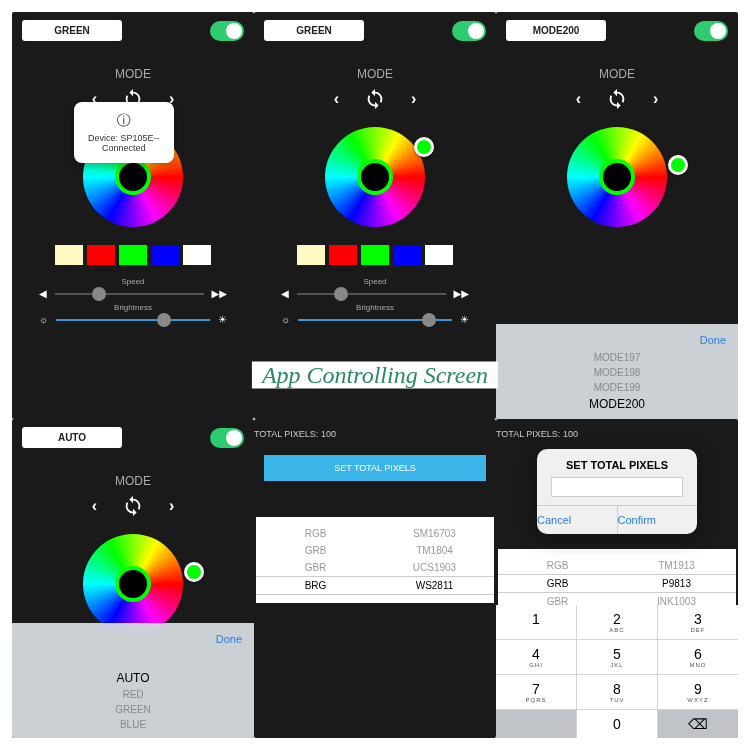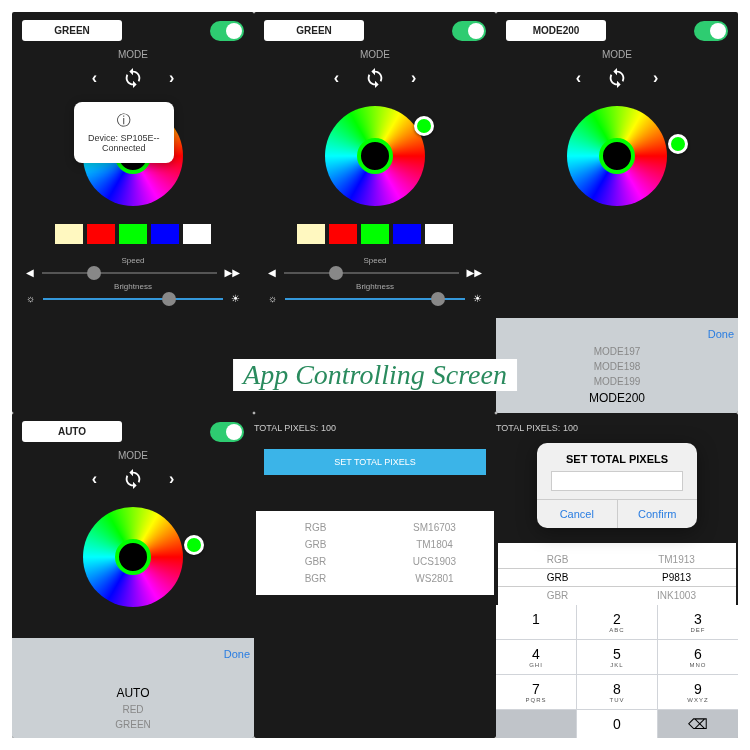--- a/index.html
+++ b/index.html
@@ -3,58 +3,58 @@
 <meta charset="utf-8">
 <style>
 *{margin:0;padding:0;box-sizing:border-box;font-family:-apple-system,Helvetica,Arial,sans-serif}
 body{width:750px;height:750px;background:#fff;position:relative;overflow:hidden}
 .grid{display:grid;grid-template-columns:repeat(3,1fr);gap:0;padding:12px;height:100%}
 .panel{background:#1a1a1a;border-radius:2px;position:relative;overflow:hidden;display:flex;flex-direction:column}
 .hdr{display:flex;align-items:center;padding:8px 10px;gap:8px}
 .pill{background:#fff;color:#222;font-size:10px;font-weight:600;padding:5px 18px;border-radius:3px;flex:0 0 auto;text-align:center;min-width:100px}
 .toggle{width:34px;height:20px;background:#2ecc71;border-radius:10px;position:relative;margin-left:auto}
 .toggle::after{content:"";position:absolute;right:2px;top:2px;width:16px;height:16px;background:#fff;border-radius:50%}
-.mode-label{color:#aaa;font-size:10px;text-align:center;margin-top:0}
+.mode-label{color:#aaa;font-size:12px;text-align:center;margin-top:18px}
 .nav-row{display:flex;align-items:center;justify-content:center;gap:24px;margin:6px 0}
 .chev{color:#fff;font-size:16px;font-weight:bold}
 .cycle{width:24px;height:24px;display:flex;align-items:center;justify-content:center}
 .cycle svg{width:22px;height:22px;fill:#fff}
 .wheel-wrap{display:flex;justify-content:center;margin:10px 0;position:relative}
 .wheel{width:100px;height:100px;border-radius:50%;background:conic-gradient(from 90deg,#ff0000,#ff00ff,#0000ff,#00ffff,#00ff00,#ffff00,#ff0000);position:relative}
 .wheel::after{content:"";position:absolute;top:50%;left:50%;transform:translate(-50%,-50%);width:28px;height:28px;border-radius:50%;background:#000;border:4px solid #00ff00}
 .handle{position:absolute;width:20px;height:20px;background:#00ff00;border:3px solid #fff;border-radius:50%;box-shadow:0 1px 3px rgba(0,0,0,.5)}
 .swatches{display:flex;justify-content:center;gap:4px;margin:8px 0}
 .swatch{width:28px;height:20px}
-.slider-sec{padding:0 14px}
+.slider-sec{padding:0 27px}
 .slider-lbl{color:#aaa;font-size:8px;text-align:center;margin:4px 0 2px}
 .slider-row{display:flex;align-items:center;gap:8px}
 .tri{color:#fff;font-size:10px}
 .track{flex:1;height:2px;background:#555;position:relative}
 .track.blue{background:#3498db}
 .thumb{position:absolute;top:50%;transform:translate(-50%,-50%);width:14px;height:14px;background:#888;border-radius:50%}
 .popup{position:absolute;background:#fff;border-radius:8px;padding:10px 14px;font-size:9px;color:#333;box-shadow:0 2px 10px rgba(0,0,0,.3);text-align:center;z-index:5}
 .popup .ico{font-size:14px;margin-bottom:3px}
-.title{position:absolute;top:50%;left:50%;transform:translate(-50%,-50%);font-family:Georgia,serif;font-style:italic;color:#2a8b5e;font-size:28px;z-index:10;background:#fff;padding:0 10px}
+.title{position:absolute;top:50%;left:50%;transform:translate(-50%,-50%);font-family:Georgia,serif;font-style:italic;color:#2a8b5e;font-size:24px;z-index:10;background:#fff;padding:0 10px}
 .picker-overlay{position:absolute;bottom:0;left:0;right:0;background:rgba(210,215,220,.96);padding:6px 0}
-.done{text-align:right;color:#2a7de1;font-size:11px;padding:4px 4px}
+.done{text-align:right;color:#2a7de1;font-size:11px;padding:4px 12px}
 .picker-list{text-align:center}
 .picker-item{font-size:10px;color:#888;padding:2px 0}
 .picker-item.sel{color:#000;font-size:12px;font-weight:500}
 .pixels-panel{background:#1a1a1a}
 .px-hdr{color:#ccc;font-size:9px;padding:10px 0}
 .set-btn{background:#3bb4e8;color:#fff;font-size:9px;text-align:center;padding:8px;margin:6px 10px}
 .chip-picker{background:#fff;margin:30px 2px 0;padding:8px 0}
 .chip-row{display:flex;font-size:10px;text-align:center}
 .chip-row>div{flex:1;padding:3px 0;color:#999}
 .chip-row.sel>div{color:#000;font-weight:500;border-top:1px solid #ccc;border-bottom:1px solid #ccc}
 .dialog{position:absolute;top:30px;left:50%;transform:translateX(-50%);background:#f0f0f0;border-radius:10px;width:160px;z-index:6;box-shadow:0 4px 20px rgba(0,0,0,.4)}
 .dialog-title{font-size:11px;font-weight:600;text-align:center;padding:10px 0 6px}
 .dialog-input{background:#fff;height:20px;margin:0 14px 8px;border:1px solid #ccc}
 .dialog-btns{display:flex;border-top:1px solid #ccc}
-.dialog-btns>div{flex:1;text-align:center;padding:8px 0;color:#2a7de1;font-size:11px}
+.dialog-btns>div{flex:1;padding:8px 0;color:#2a7de1;font-size:11px}
 .dialog-btns>div:first-child{border-right:1px solid #ccc}
 .keypad{position:absolute;bottom:0;left:0;right:0;background:#d1d4d9;display:grid;grid-template-columns:repeat(3,1fr);gap:1px}
 .key{background:#fff;text-align:center;padding:6px 0}
 .key-num{font-size:14px;font-weight:400}
 .key-let{font-size:6px;color:#555;letter-spacing:1px}
 .key.gray{background:#c0c4c9}
 </style>
 </head>
 <body>
 
@@ -206,20 +206,21 @@
   <div class="wheel-wrap">
     <div class="wheel"></div>
     <div class="handle" style="top:28px;right:50px"></div>
   </div>
   <div class="picker-overlay">
     <div class="done">Done</div>
     <div class="picker-list" style="padding-top:20px">
       <div class="picker-item sel">AUTO</div>
       <div class="picker-item">RED</div>
       <div class="picker-item">GREEN</div>
+      <div class="picker-item">BLUE</div>
     </div>
   </div>
 </div>
 
 <div class="panel pixels-panel">
   <div class="px-hdr">
     <span>TOTAL PIXELS:</span> <span>100</span>
   </div>
   <div class="set-btn">SET TOTAL PIXELS</div>
   <div class="chip-picker">
@@ -228,23 +229,23 @@
           <div>SM16703</div>
         </div>
     <div class="chip-row">
           <div>GRB</div>
           <div>TM1804</div>
         </div>
     <div class="chip-row">
           <div>GBR</div>
           <div>UCS1903</div>
         </div>
-    <div class="chip-row">
-          <div>BGR</div>
-          <div>WS2801</div>
+    <div class="chip-row sel">
+          <div>BRG</div>
+          <div>WS2811</div>
         </div>
   </div>
 </div>
 
 <div class="panel pixels-panel">
   <div class="px-hdr">
     <span>TOTAL PIXELS:</span> <span>100</span>
   </div>
   <div class="dialog">
     <div class="dialog-title">SET TOTAL PIXELS</div>

